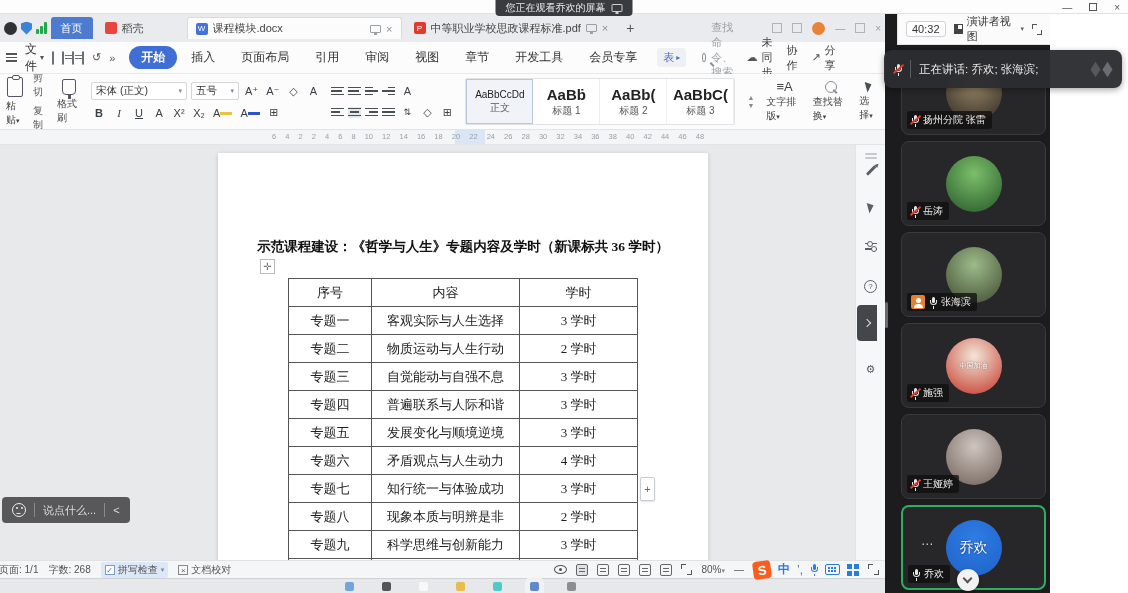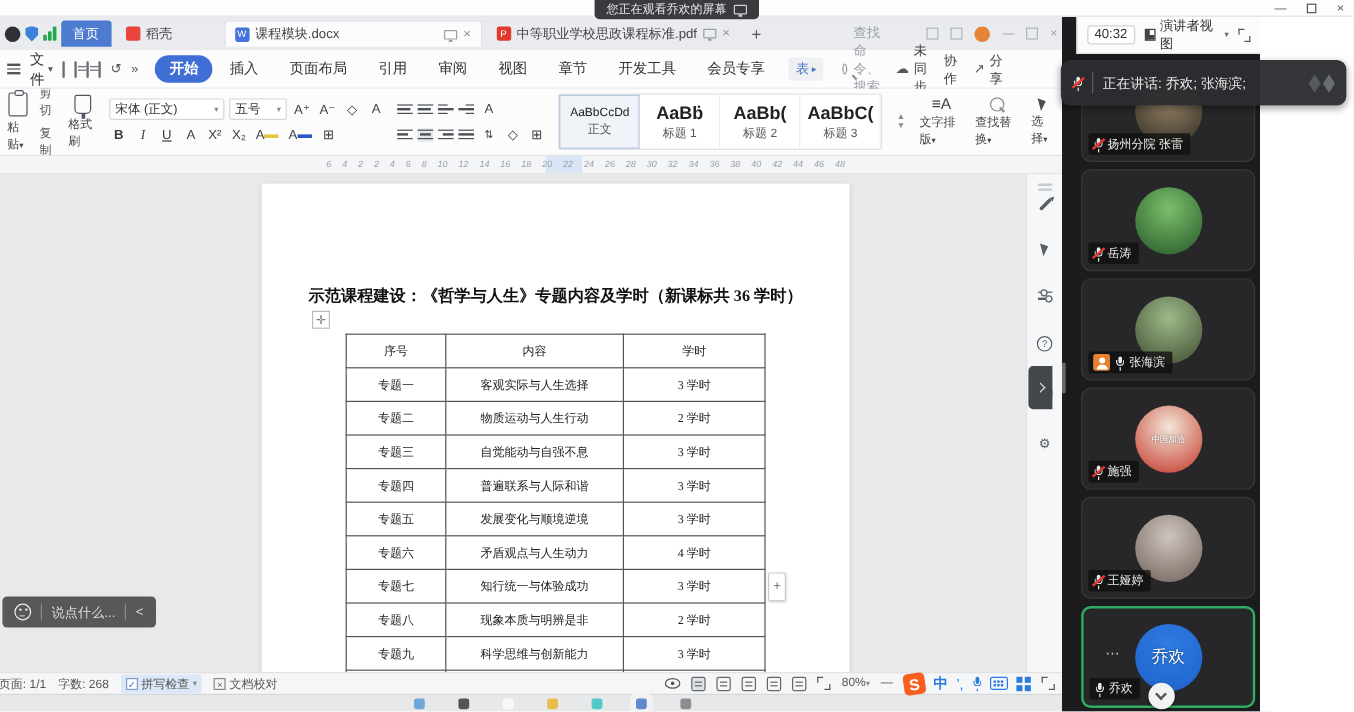--- a/index.html
+++ b/index.html
@@ -89,30 +89,30 @@
   .style-cell.active{background:#f0f3f8;border:1px solid #b9c6e0;}
   .style-prev{font-size:10px;color:#222;white-space:nowrap;}
   .style-cell:nth-child(2) .style-prev,.style-cell:nth-child(3) .style-prev,.style-cell:nth-child(4) .style-prev{font-size:15px;font-weight:bold;}
   .style-name{font-size:10px;color:#555;white-space:nowrap;}
   .gal-arrows{display:flex;flex-direction:column;justify-content:center;padding:0 2px;color:#888;font-size:7px;gap:1px;}
   .bigcol-ic{font-size:13px;color:#444;line-height:12px;}
   .ic-cursor{width:0;height:0;border-left:6px solid #4a4f55;border-top:4px solid transparent;border-bottom:7px solid transparent;transform:rotate(-15deg);display:inline-block;}
 
   
   .wps-ruler{height:15px;background:#f4f5f7;border-bottom:1px solid #e3e4e6;position:relative;flex:none;overflow:hidden;}
-  .ruler-nums{position:absolute;left:168px;top:2px;width:640px;text-align:center;font-size:7.5px;color:#9aa0a6;word-spacing:7px;white-space:nowrap;font-style:italic;}
+  .ruler-nums{position:absolute;left:168px;top:2px;width:640px;text-align:center;font-size:7.5px;color:#9aa0a6;word-spacing:7px;white-space:nowrap;}
   .ruler-sel{position:absolute;left:455px;top:0;width:30px;height:15px;background:#cfe0f5;opacity:.7;}
 
   
   .wps-docarea{flex:1;background:#e7e9eb;position:relative;overflow:hidden;}
   .page{position:absolute;left:218px;top:8px;width:490px;height:560px;background:#fff;box-shadow:0 1px 4px rgba(0,0,0,.18);font-family:"Liberation Serif","DejaVu Serif",serif;}
   .doc-title{margin-top:85px;text-align:center;font-weight:bold;font-size:13.5px;color:#111;}
   .table-wrap{position:absolute;left:70px;top:125px;width:349px;}
   .doc-table{border-collapse:collapse;width:349px;table-layout:fixed;}
-  .doc-table th,.doc-table td{border:1px solid #555;font-weight:normal;font-size:10px;color:#222;text-align:center;height:28px;padding:0;}
+  .doc-table th,.doc-table td{border:1px solid #555;font-weight:normal;font-size:13px;color:#222;text-align:center;height:28px;padding:0;}
   .doc-table col.c1{width:83px;} .doc-table col.c2{width:148px;} .doc-table col.c3{width:118px;}
   .move-handle{position:absolute;left:42px;top:106px;width:15px;height:15px;border:1px solid #b8bcc0;background:#fff;color:#777;font-size:10px;display:flex;align-items:center;justify-content:center;}
   .table-plus{position:absolute;left:640px;top:332px;width:15px;height:24px;background:#fff;border:1px solid #c9ccd0;border-radius:2px;color:#666;font-size:11px;display:flex;align-items:center;justify-content:center;box-shadow:0 1px 2px rgba(0,0,0,.12);}
   .pin-chip{position:absolute;left:885px;top:16px;width:38px;height:27px;background:#fff;border:1px solid #d9dbde;border-left:2px solid #4a82e8;border-radius:2px;display:flex;align-items:center;justify-content:center;box-shadow:0 1px 3px rgba(0,0,0,.12);}
   .ic-pin{width:9px;height:9px;background:#2f6fe4;border-radius:50% 50% 50% 0;transform:rotate(-45deg);position:relative;}
   .ic-pin::after{content:"";position:absolute;left:3px;top:3px;width:3px;height:3px;border-radius:50%;background:#fff;}
   .vscroll-up{position:absolute;left:916px;top:14px;color:#9aa0a6;font-size:8px;}
   .vscroll-thumb{position:absolute;left:916px;top:28px;width:8px;height:130px;background:#d4d7da;border-radius:4px;}
   .right-rail{position:absolute;right:0;top:0;width:30px;height:100%;background:#f6f7f8;border-left:1px solid #e3e4e6;display:flex;flex-direction:column;align-items:center;padding-top:8px;gap:30px;color:#5a6066;}
   .rail-handle{width:12px;height:2px;background:#c6cacd;border-radius:1px;box-shadow:0 4px 0 #c6cacd;margin-bottom:-16px;}

